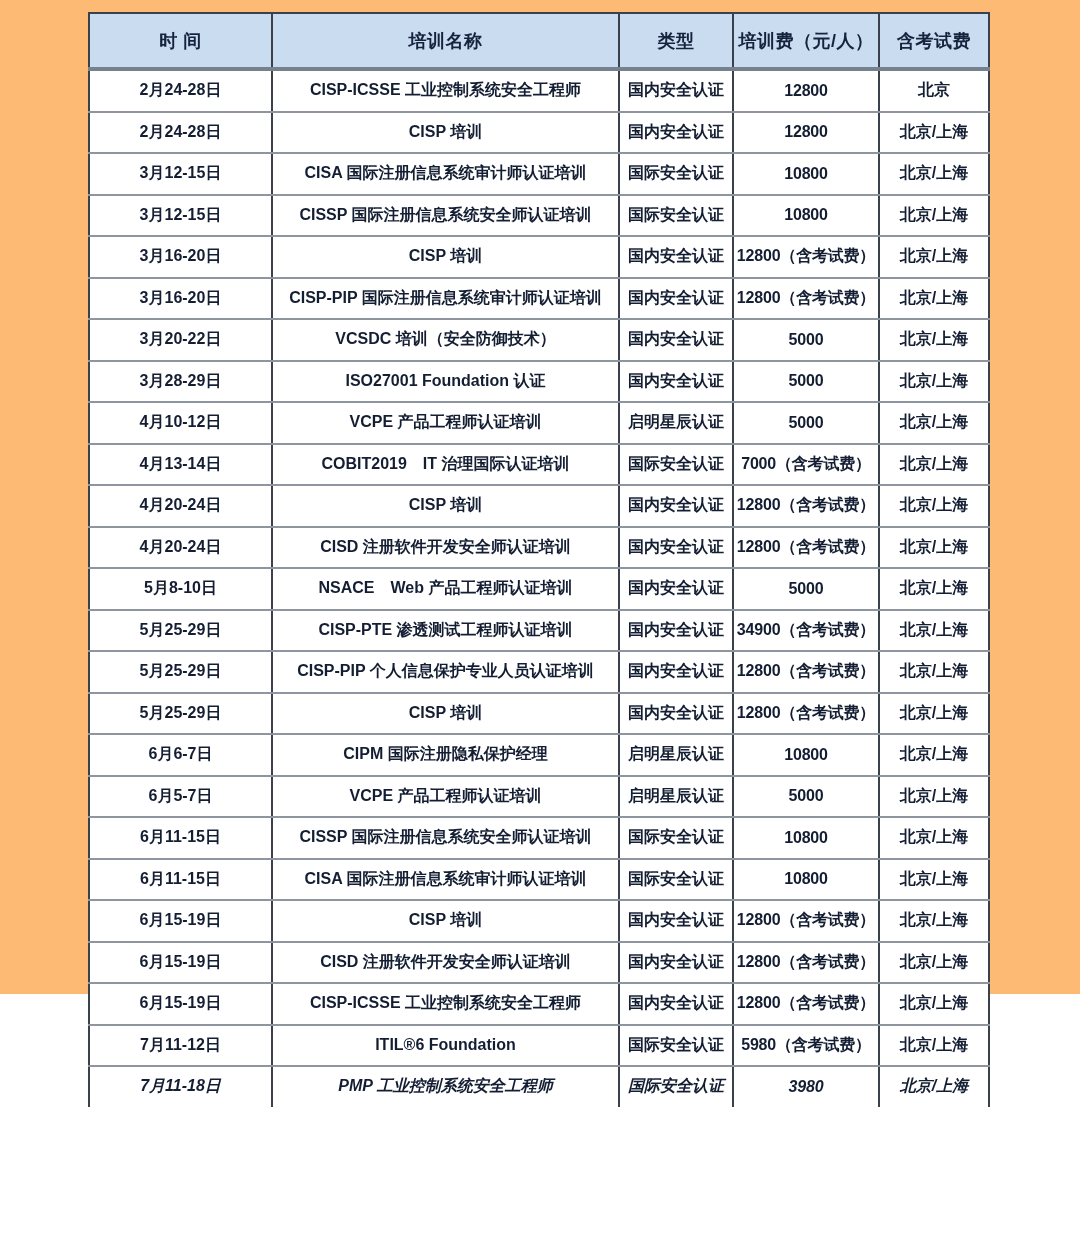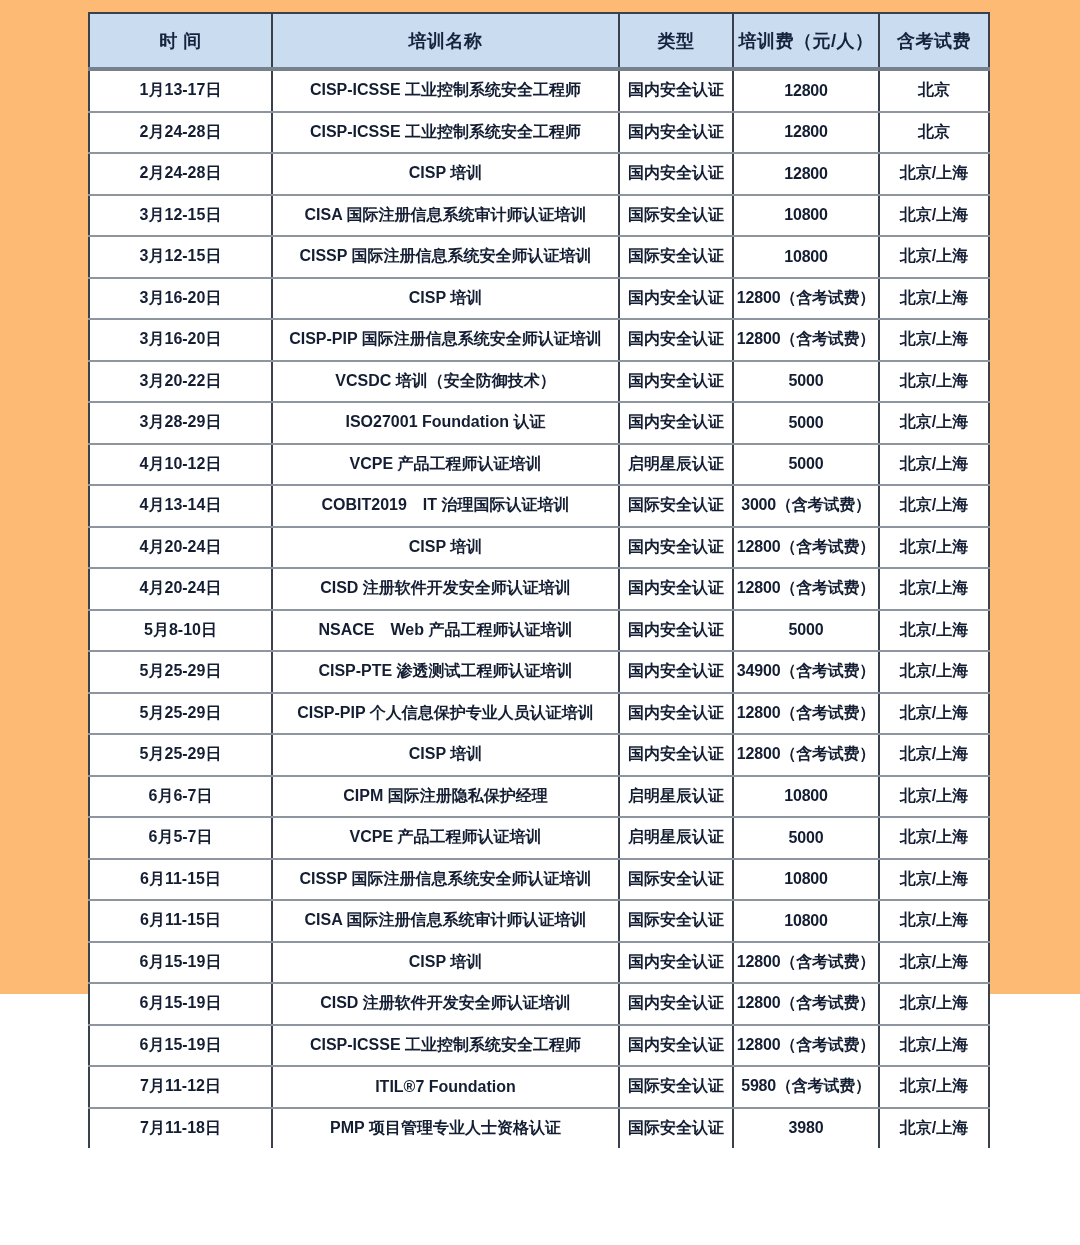--- a/index.html
+++ b/index.html
@@ -56,20 +56,21 @@
     border-left: 2px solid #3a414d;
     border-right: 2px solid #3a414d;
     border-top: 2.5px solid #8e959e;
     border-bottom: 2.5px solid #8e959e;
   }
   table.schedule td:nth-child(4) {
     letter-spacing: -0.2px;
   }
   table.schedule tr:last-child td {
     border-bottom: none;
+    font-style: italic;
   }
 </style>
 </head>
 <body>
 
 <div class="page">
   <div class="table-wrap">
     <table class="schedule">
       <colgroup>
         <col style="width:183px">
@@ -82,35 +83,28 @@
         <tr>
           <th>时 间</th>
           <th>培训名称</th>
           <th>类型</th>
           <th>培训费（元/人）</th>
           <th>含考试费</th>
         </tr>
       </thead>
       <tbody>
           <tr>
-            <td>1月13-17日</td>
+            <td>2月24-28日</td>
             <td>CISP-ICSSE 工业控制系统安全工程师</td>
             <td>国内安全认证</td>
             <td>12800</td>
             <td>北京</td>
           </tr>
           <tr>
             <td>2月24-28日</td>
-            <td>CISP-ICSSE 工业控制系统安全工程师</td>
-            <td>国内安全认证</td>
-            <td>12800</td>
-            <td>北京</td>
-          </tr>
-          <tr>
-            <td>2月24-28日</td>
             <td>CISP 培训</td>
             <td>国内安全认证</td>
             <td>12800</td>
             <td>北京/上海</td>
           </tr>
           <tr>
             <td>3月12-15日</td>
             <td>CISA 国际注册信息系统审计师认证培训</td>
             <td>国际安全认证</td>
             <td>10800</td>
@@ -125,21 +119,21 @@
           </tr>
           <tr>
             <td>3月16-20日</td>
             <td>CISP 培训</td>
             <td>国内安全认证</td>
             <td>12800（含考试费）</td>
             <td>北京/上海</td>
           </tr>
           <tr>
             <td>3月16-20日</td>
-            <td>CISP-PIP 国际注册信息系统安全师认证培训</td>
+            <td>CISP-PIP 国际注册信息系统审计师认证培训</td>
             <td>国内安全认证</td>
             <td>12800（含考试费）</td>
             <td>北京/上海</td>
           </tr>
           <tr>
             <td>3月20-22日</td>
             <td>VCSDC 培训（安全防御技术）</td>
             <td>国内安全认证</td>
             <td>5000</td>
             <td>北京/上海</td>
@@ -155,21 +149,21 @@
             <td>4月10-12日</td>
             <td>VCPE 产品工程师认证培训</td>
             <td>启明星辰认证</td>
             <td>5000</td>
             <td>北京/上海</td>
           </tr>
           <tr>
             <td>4月13-14日</td>
             <td>COBIT2019　IT 治理国际认证培训</td>
             <td>国际安全认证</td>
-            <td>3000（含考试费）</td>
+            <td>7000（含考试费）</td>
             <td>北京/上海</td>
           </tr>
           <tr>
             <td>4月20-24日</td>
             <td>CISP 培训</td>
             <td>国内安全认证</td>
             <td>12800（含考试费）</td>
             <td>北京/上海</td>
           </tr>
           <tr>
@@ -251,28 +245,28 @@
           </tr>
           <tr>
             <td>6月15-19日</td>
             <td>CISP-ICSSE 工业控制系统安全工程师</td>
             <td>国内安全认证</td>
             <td>12800（含考试费）</td>
             <td>北京/上海</td>
           </tr>
           <tr>
             <td>7月11-12日</td>
-            <td>ITIL®7 Foundation</td>
+            <td>ITIL®6 Foundation</td>
             <td>国际安全认证</td>
             <td>5980（含考试费）</td>
             <td>北京/上海</td>
           </tr>
           <tr>
             <td>7月11-18日</td>
-            <td>PMP 项目管理专业人士资格认证</td>
+            <td>PMP 工业控制系统安全工程师</td>
             <td>国际安全认证</td>
             <td>3980</td>
             <td>北京/上海</td>
           </tr>
         </tbody>
     </table>
   </div>
 </div>
 
 </body></html>

